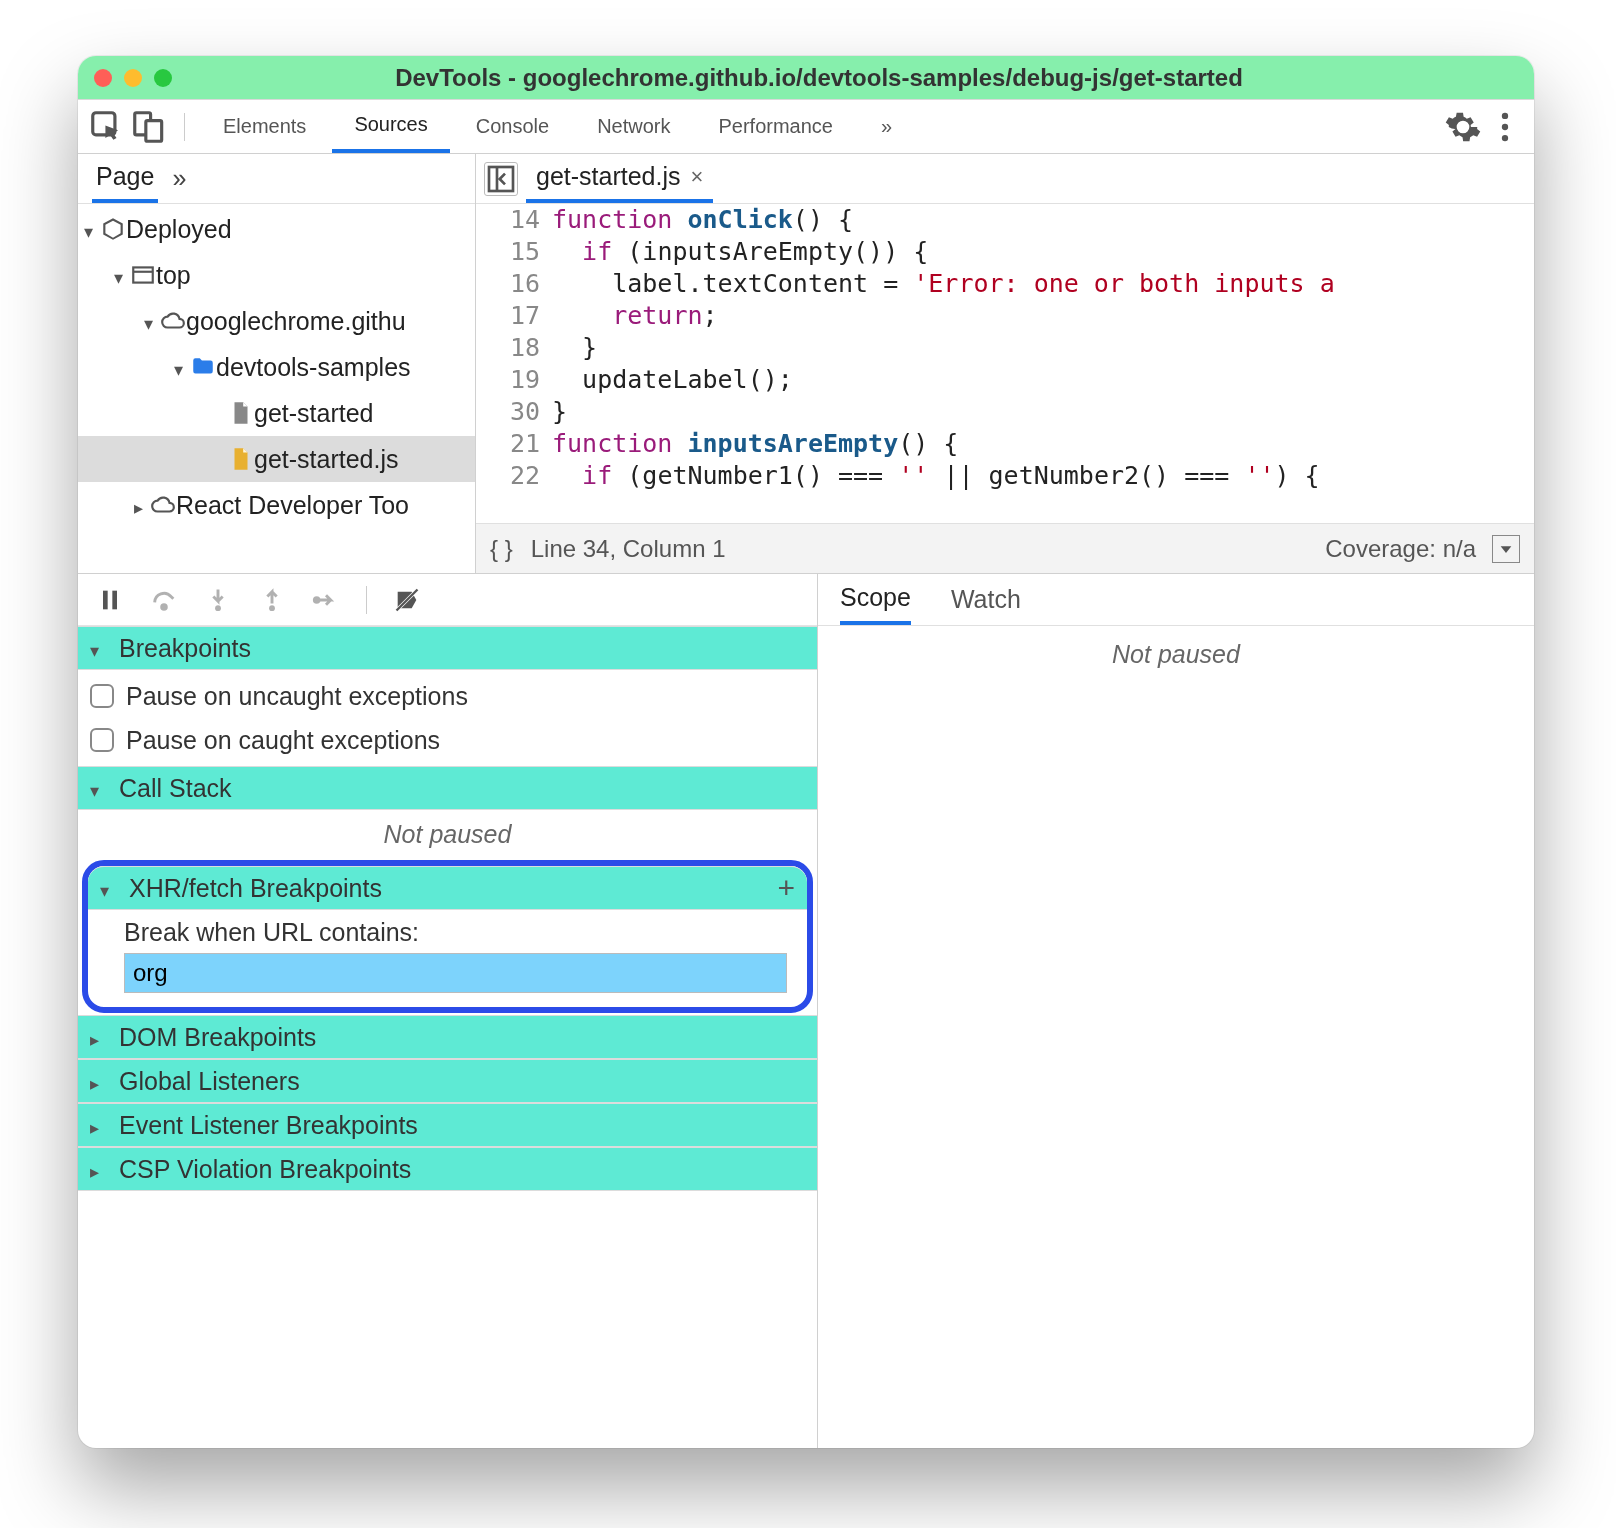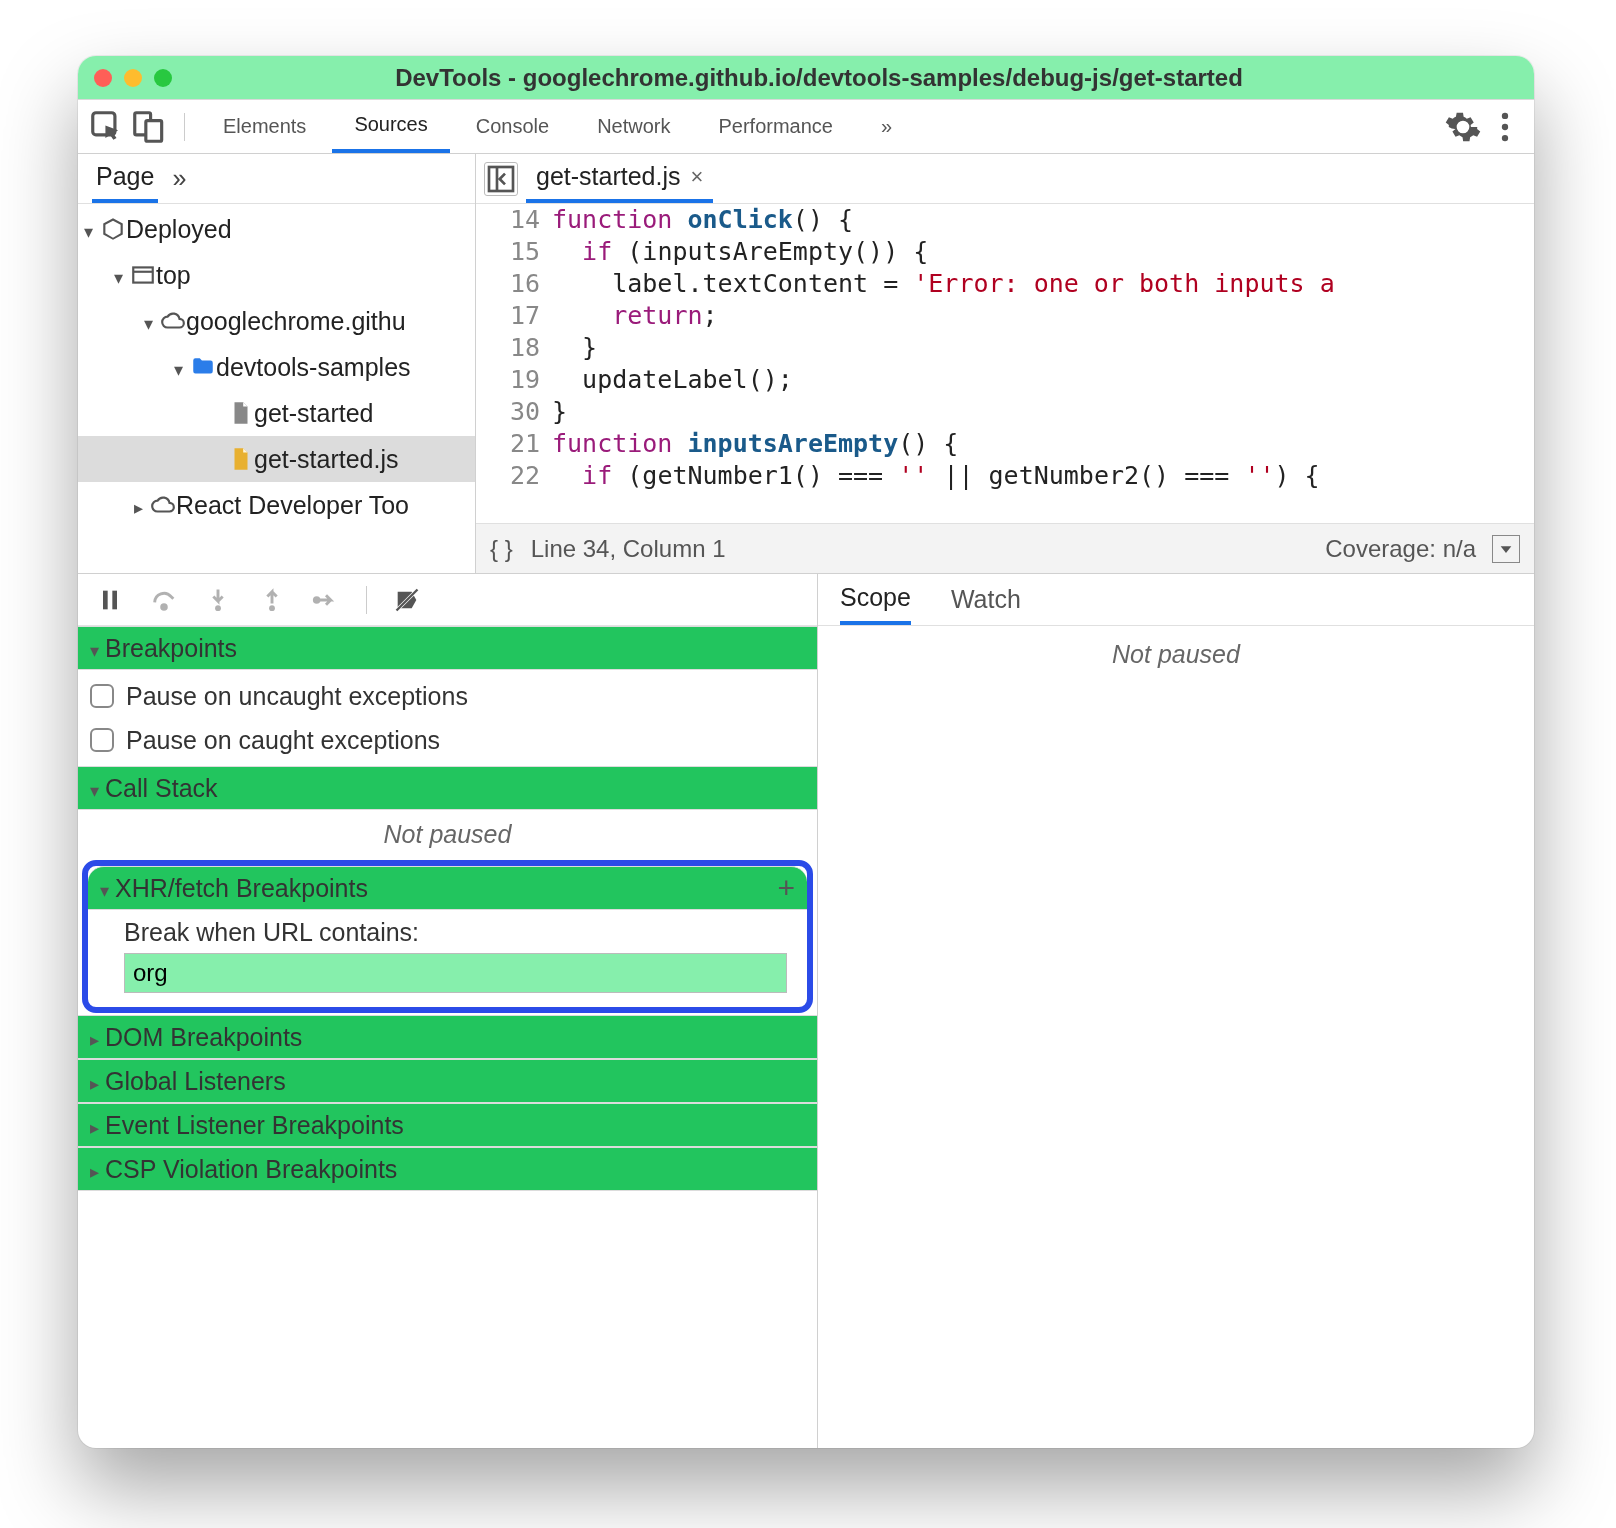--- a/index.html
+++ b/index.html
@@ -169,50 +169,50 @@
     gap:26px;
     padding:0 18px;
     border-bottom:1px solid #e4e4e4;
     color:#666;
   }
   .dbg-toolbar .tb-div{width:1px;height:28px;background:#ccc;}
   .tb-ic{width:28px;height:28px;display:flex;align-items:center;justify-content:center;}
   .tb-ic.dim{opacity:.45;}
   .sect-head{
     height:44px;
-    background:#22c55e;
+    background:#5eead4;
     border-top:1px solid #dcdcdc;
     border-bottom:1px solid #dcdcdc;
     display:flex;
     align-items:center;
     padding:8px 12px;
-    gap:6px;
+    gap:20px;
   }
   .sect-head .tri2::before{content:"▾";font-size:18px;color:#555;}
   .sect-head .tri2.closed::before{content:"▸";}
   .sect-head .plus{margin-left:auto;font-size:30px;color:#555;}
   .sect-body{padding:4px 0;}
   .cb-row{display:flex;align-items:center;height:44px;padding:0 12px;gap:12px;}
   .cb{width:24px;height:24px;border:2px solid #888;border-radius:6px;}
   .notpaused{height:48px;display:flex;align-items:center;justify-content:center;color:#666;font-style:italic;}
   .xhr-highlight{
     border:6px solid #2b4be8;
-    border-radius:14px;
+    border-radius:22px;
     margin:2px 4px;
   }
   .xhr-body{padding:8px 20px 14px 36px;}
   .xhr-body .lbl{margin-bottom:6px;}
   .xhr-input{
     width:100%;
     height:40px;
     border:1px solid #bbb;
     padding:8px 8px;
     font-size:24px;
     font-family:inherit;
-    background:#86efac;
+    background:#7dd3fc;
   }
   .dbg-right{flex:1;display:flex;flex-direction:column;font-size:25px;}
   .scope-tabs{
     height:52px;
     display:flex;
     align-items:center;
     gap:40px;
     padding:0 22px;
     border-bottom:1px solid #e0e0e0;
     color:#555;

